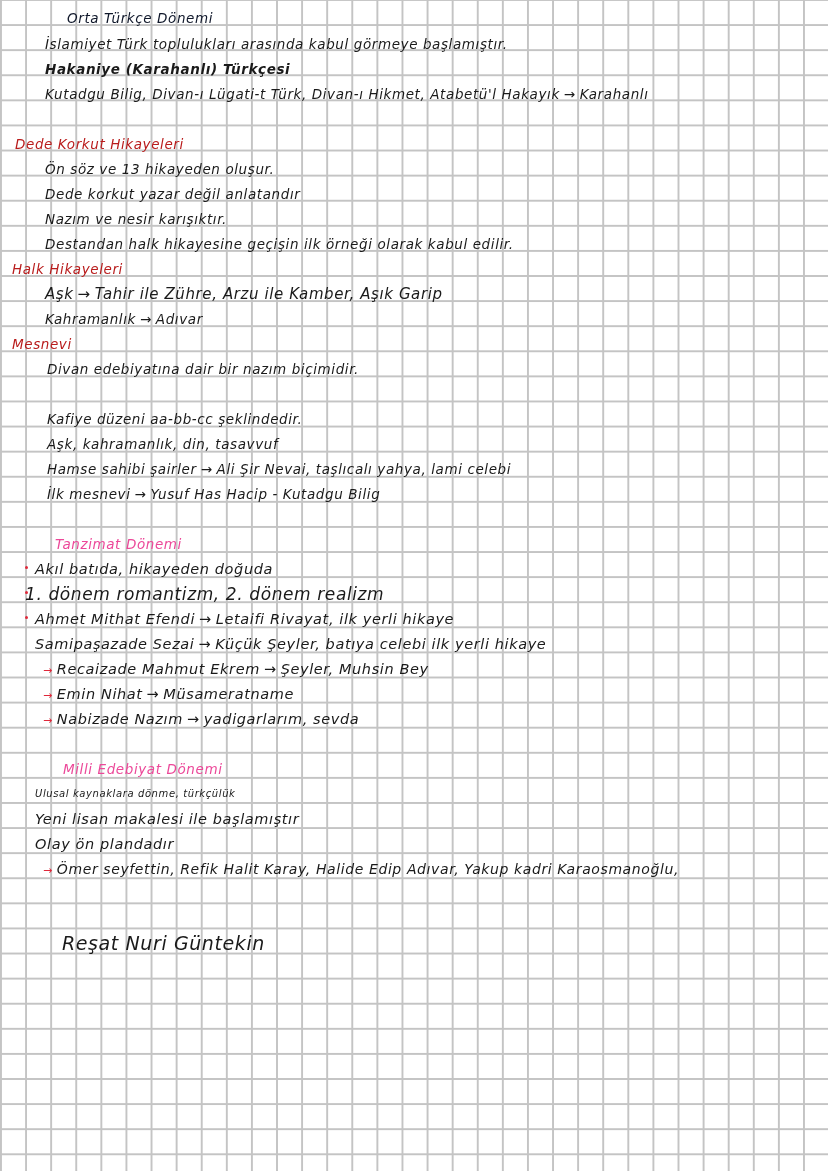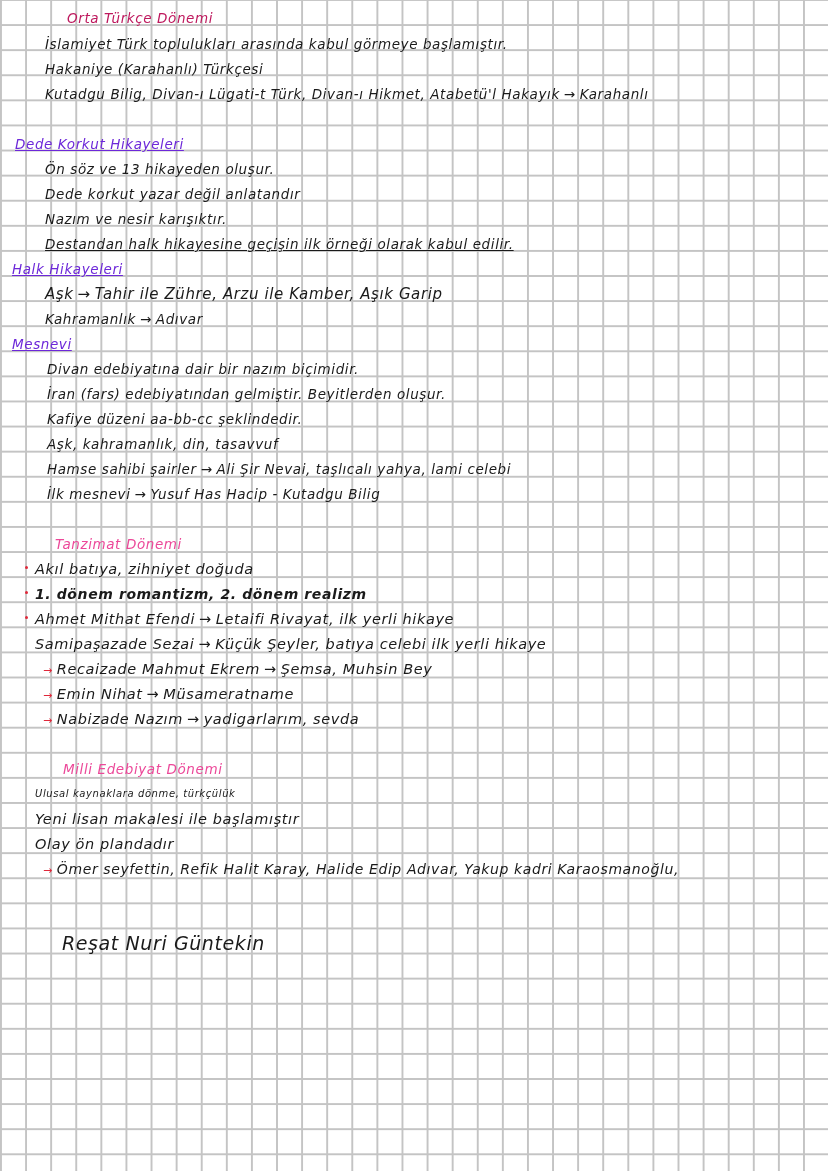--- a/index.html
+++ b/index.html
@@ -25,22 +25,22 @@
     }
     .line {
       position: absolute;
       white-space: nowrap;
       font-size: 13.5px;
       line-height: 18px;
       color: #1a1a1a;
       letter-spacing: 0.6px;
       font-style: italic;
     }
-    .heading-dark-red { color: #be185d; }
-    .heading-brown { color: #6d28d9; text-decoration: underline; }
+    .heading-dark-red { color: #0f172a; }
+    .heading-brown { color: #b91c1c; }
     .heading-red { color: #ec4899; }
     .arrow {
       display: inline-block;
       margin: 0 4px;
       font-style: normal;
       color: #1a1a1a;
     }
     .arrow-red {
       display: inline-block;
       margin-right: 4px;
@@ -56,70 +56,69 @@
       background: #e0283a;
     }
   </style>
 </head>
 <body>
 
 <div class="page">
 
   <div class="line heading-dark-red" style="left:67px; top:9px;">Orta Türkçe Dönemi</div>
   <div class="line" style="left:45px; top:35px;">İslamiyet Türk toplulukları arasında kabul görmeye başlamıştır.</div>
-  <div class="line" style="left:45px; top:60px;">Hakaniye (Karahanlı) Türkçesi</div>
+  <div class="line" style="left:45px; top:60px;font-weight:bold;">Hakaniye (Karahanlı) Türkçesi</div>
   <div class="line" style="left:45px; top:85px;">
     <span>Kutadgu Bilig, Divan-ı Lügati-t Türk, Divan-ı Hikmet, Atabetü'l Hakayık</span><span class="arrow">→</span><span>Karahanlı</span>
   </div>
 
   <div class="line heading-brown" style="left:15px; top:135px;">Dede Korkut Hikayeleri</div>
   <div class="line" style="left:45px; top:160px;">Ön söz ve 13 hikayeden oluşur.</div>
   <div class="line" style="left:45px; top:185px;">Dede korkut yazar değil anlatandır</div>
   <div class="line" style="left:45px; top:210px;">Nazım ve nesir karışıktır.</div>
-  <div class="line" style="left:45px; top:235px;text-decoration:underline;">Destandan halk hikayesine geçişin ilk örneği olarak kabul edilir.</div>
+  <div class="line" style="left:45px; top:235px;">Destandan halk hikayesine geçişin ilk örneği olarak kabul edilir.</div>
 
   <div class="line heading-brown" style="left:12px; top:260px;">Halk Hikayeleri</div>
   <div class="line" style="left:45px; top:285px; font-size:15px;">
     <span>Aşk</span><span class="arrow">→</span><span>Tahir ile Zühre, Arzu ile Kamber, Aşık Garip</span>
   </div>
   <div class="line" style="left:45px; top:310px;">
     <span>Kahramanlık</span><span class="arrow">→</span><span>Adıvar</span>
   </div>
 
   <div class="line heading-brown" style="left:12px; top:335px;">Mesnevi</div>
   <div class="line" style="left:47px; top:360px;">Divan edebiyatına dair bir nazım biçimidir.</div>
-  <div class="line" style="left:47px; top:385px;">İran (fars) edebiyatından gelmiştir. Beyitlerden oluşur.</div>
   <div class="line" style="left:47px; top:410px;">Kafiye düzeni aa-bb-cc şeklindedir.</div>
   <div class="line" style="left:47px; top:435px;">Aşk, kahramanlık, din, tasavvuf</div>
   <div class="line" style="left:47px; top:460px;">
     <span>Hamse sahibi şairler</span><span class="arrow">→</span><span>Ali Şir Nevai, taşlıcalı yahya, lami celebi</span>
   </div>
   <div class="line" style="left:47px; top:485px;">
     <span>İlk mesnevi</span><span class="arrow">→</span><span>Yusuf Has Hacip - Kutadgu Bilig</span>
   </div>
 
   <div class="line heading-red" style="left:55px; top:535px;">Tanzimat Dönemi</div>
 
   <span class="bullet" style="left:25px; top:566px;"></span>
-  <div class="line" style="left:35px; top:560px; font-size:14.5px;">Akıl batıya, zihniyet doğuda</div>
+  <div class="line" style="left:35px; top:560px; font-size:14.5px;">Akıl batıda, hikayeden doğuda</div>
 
   <span class="bullet" style="left:25px; top:591px;"></span>
-  <div class="line" style="left:35px; top:585px; font-size:14px;font-weight:bold;">1. dönem romantizm, 2. dönem realizm</div>
+  <div class="line" style="left:25px; top:585px; font-size:17px;">1. dönem romantizm, 2. dönem realizm</div>
 
   <span class="bullet" style="left:25px; top:616px;"></span>
   <div class="line" style="left:35px; top:610px; font-size:14.5px;">
     <span>Ahmet Mithat Efendi</span><span class="arrow">→</span><span>Letaifi Rivayat, ilk yerli hikaye</span>
   </div>
 
   <div class="line" style="left:35px; top:635px; font-size:14.5px;">
     <span>Samipaşazade Sezai</span><span class="arrow">→</span><span>Küçük Şeyler, batıya celebi ilk yerli hikaye</span>
   </div>
 
   <div class="line" style="left:43px; top:660px; font-size:14.5px;">
-    <span class="arrow-red">→</span><span>Recaizade Mahmut Ekrem</span><span class="arrow">→</span><span>Şemsa, Muhsin Bey</span>
+    <span class="arrow-red">→</span><span>Recaizade Mahmut Ekrem</span><span class="arrow">→</span><span>Şeyler, Muhsin Bey</span>
   </div>
 
   <div class="line" style="left:43px; top:685px; font-size:14.5px;">
     <span class="arrow-red">→</span><span>Emin Nihat</span><span class="arrow">→</span><span>Müsameratname</span>
   </div>
 
   <div class="line" style="left:43px; top:710px; font-size:14.5px;">
     <span class="arrow-red">→</span><span>Nabizade Nazım</span><span class="arrow">→</span><span>yadigarlarım, sevda</span>
   </div>
 

